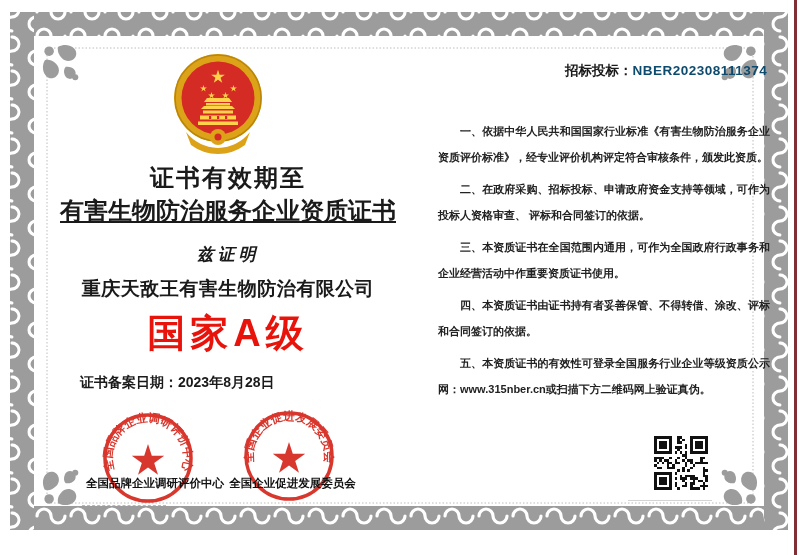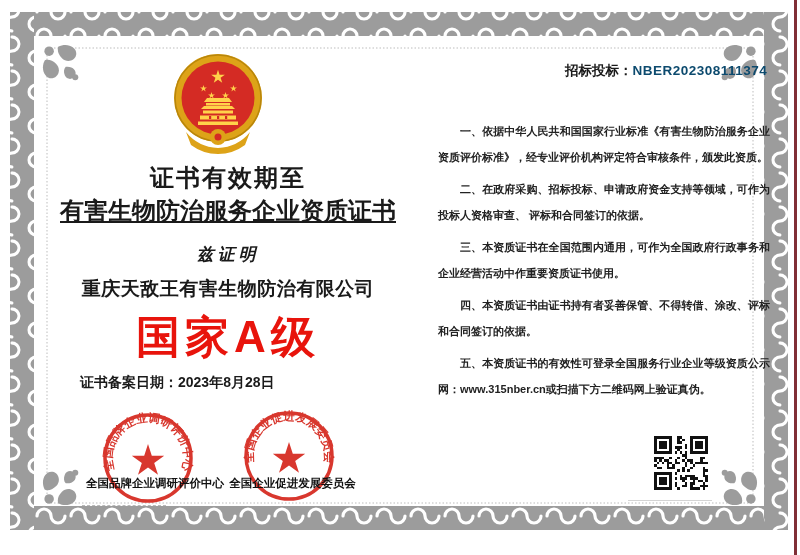--- a/index.html
+++ b/index.html
@@ -5,21 +5,21 @@
   html,body{margin:0;padding:0;background:#fff;}
   .page{position:relative;width:800px;height:555px;background:#fff;overflow:hidden;
         font-family:"Liberation Sans",sans-serif;color:#1a1a1a;}
   .abs{position:absolute;}
   .ctr{text-align:center;}
   
   .title1{left:50px;top:162px;width:356px;font-size:24px;font-weight:bold;letter-spacing:2px;}
   .title2{left:40px;top:195px;width:376px;font-size:24px;font-weight:bold;text-decoration:underline;}
   .certify{left:50px;top:243px;width:356px;font-size:17px;font-weight:bold;letter-spacing:4px;font-style:italic;}
   .company{left:40px;top:276px;width:376px;font-size:19px;font-weight:bold;letter-spacing:0.5px;}
-  .grade{left:50px;top:308px;width:356px;font-size:44px;font-weight:bold;letter-spacing:5px;color:#e8140c;}
+  .grade{left:50px;top:308px;width:356px;font-size:38px;font-weight:bold;letter-spacing:5px;color:#e8140c;}
   .dateline{left:80px;font-size:14px;font-weight:bold;}
   
   .certnum{left:565px;top:62px;font-size:13.5px;font-weight:bold;white-space:nowrap;}
   .certnum .num{color:#0c4a6e;letter-spacing:0.5px;}
   .explheading{left:424px;top:99px;width:330px;font-size:17px;font-weight:bold;}
   .instructions{left:424px;top:118px;width:346px;}
   .instructions p{margin:0 0 6px 14px;font-size:11px;line-height:26px;font-weight:bold;
                   color:#222;text-indent:2em;text-align:justify;}
   .caption{font-size:11.5px;font-weight:bold;color:#111;}
   .dashline{border-top:1px dashed #b9b9b9;height:0;}

